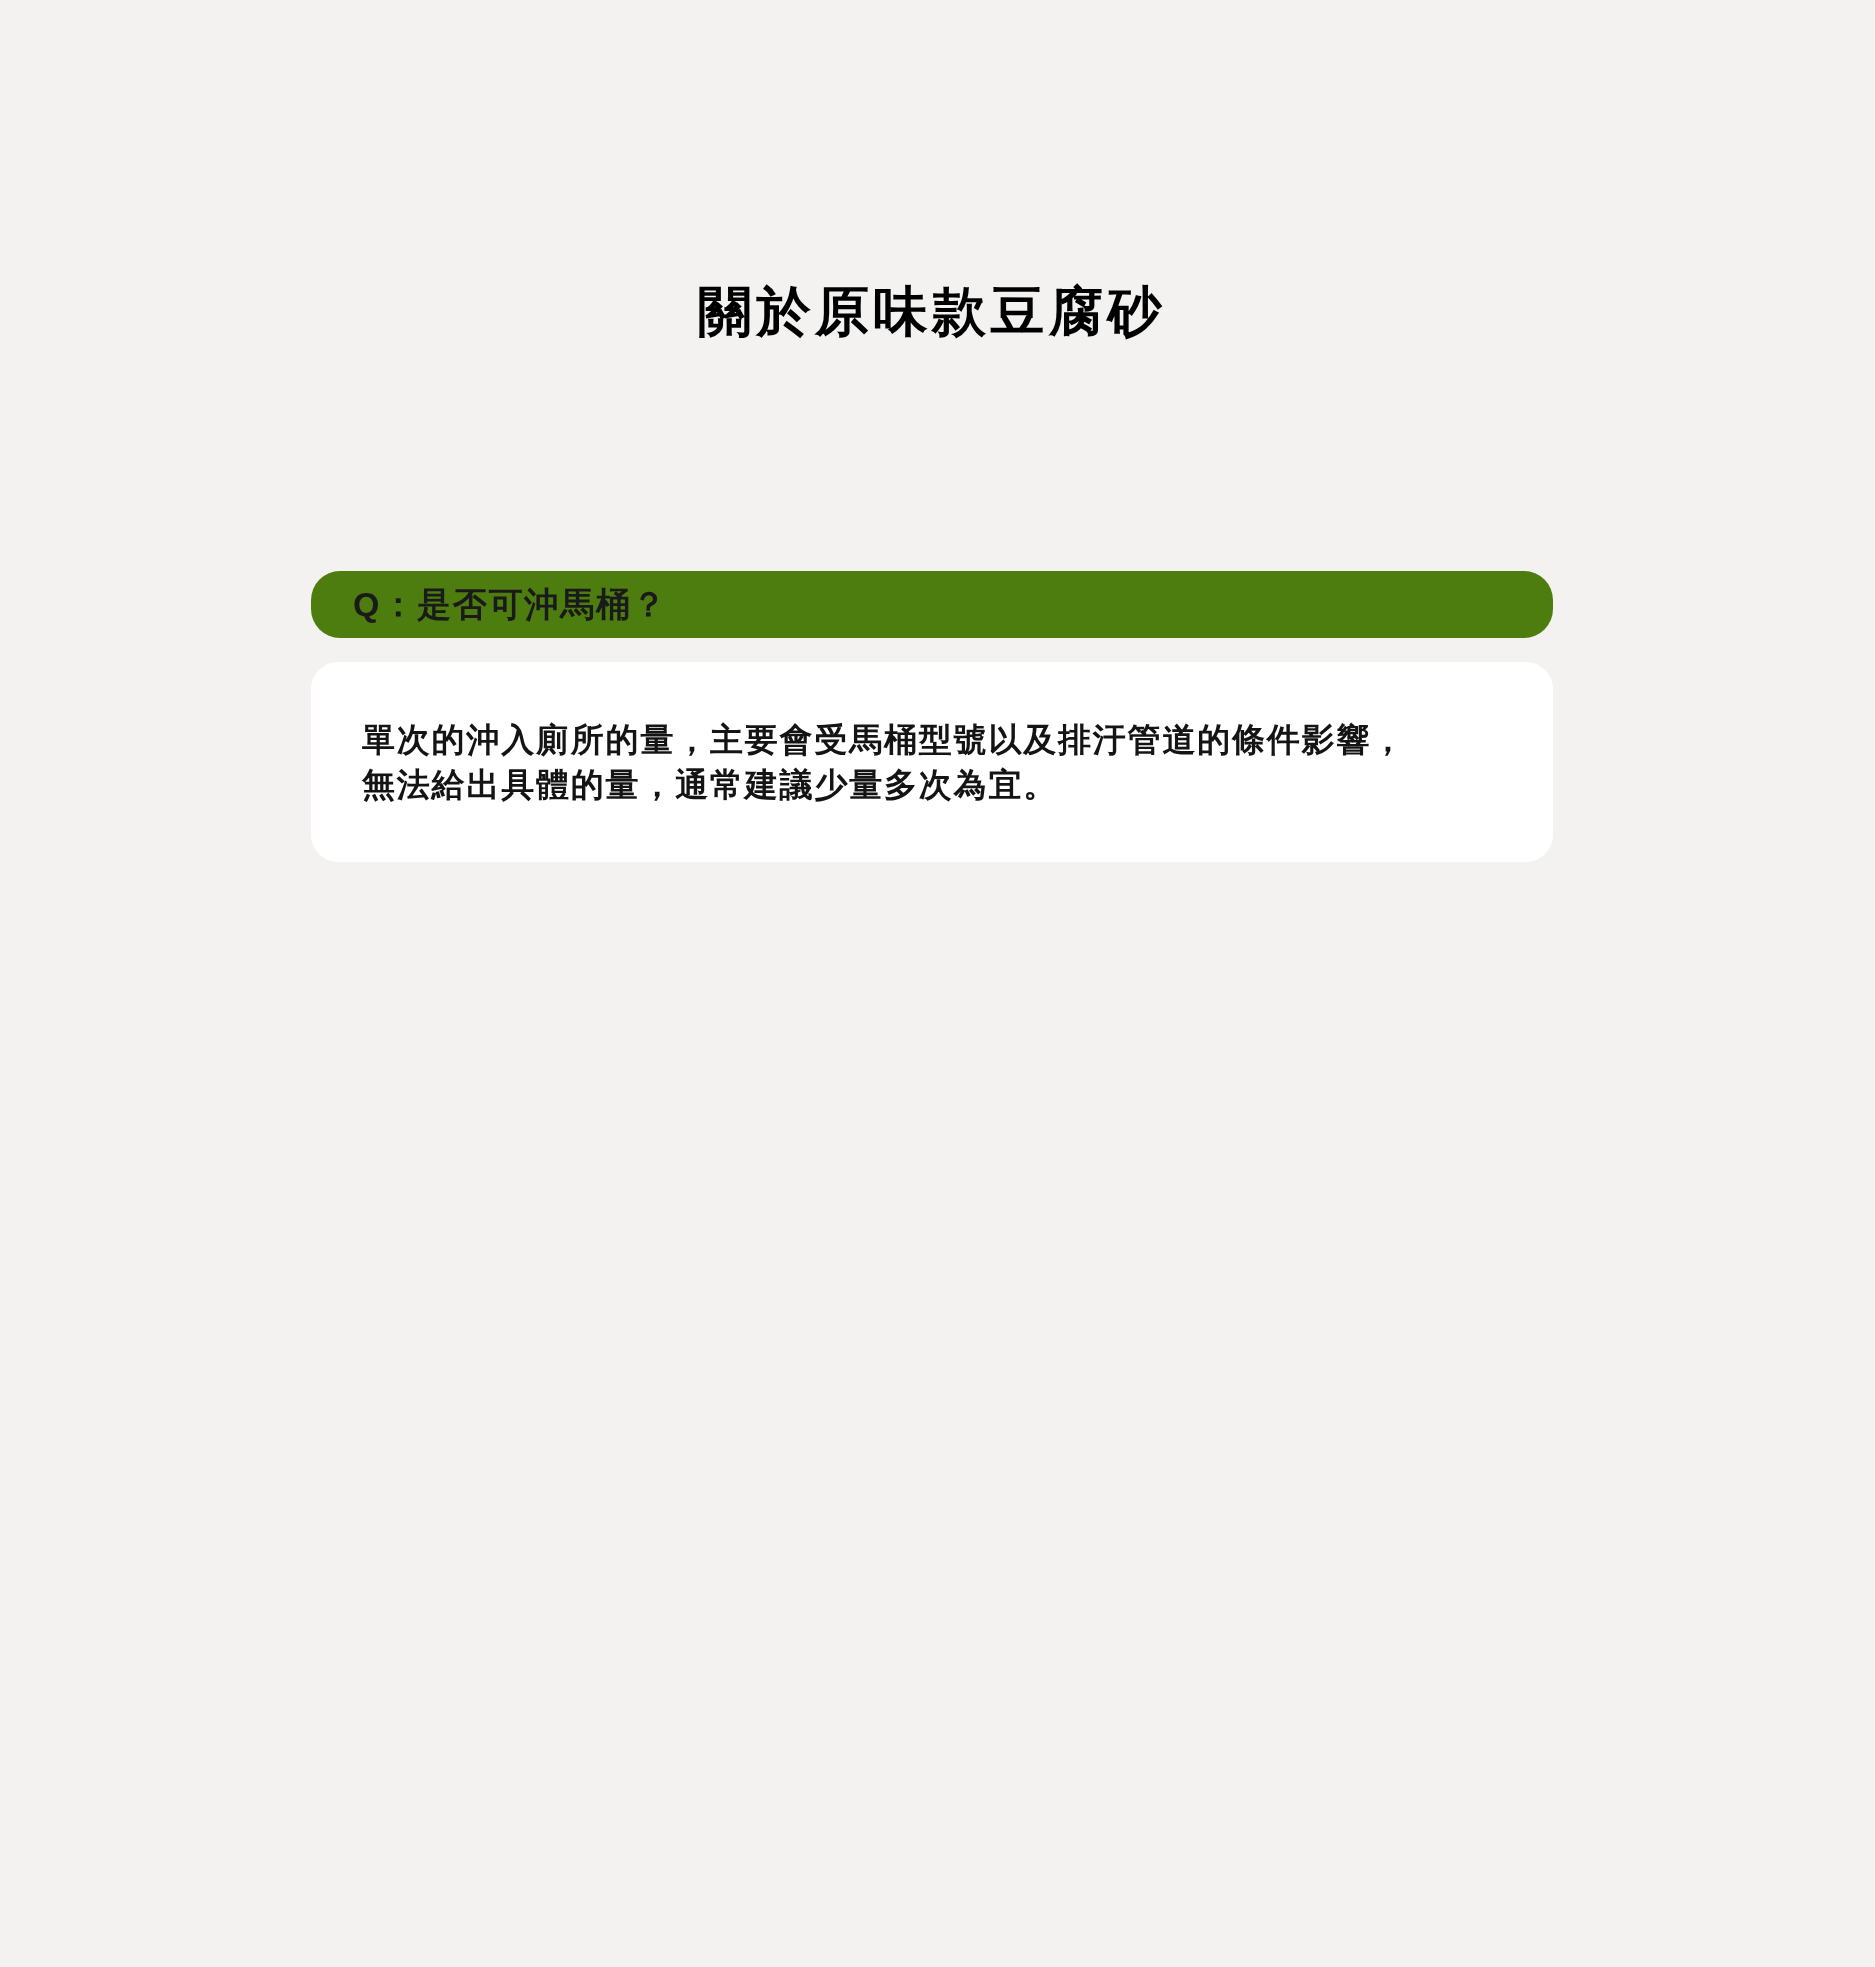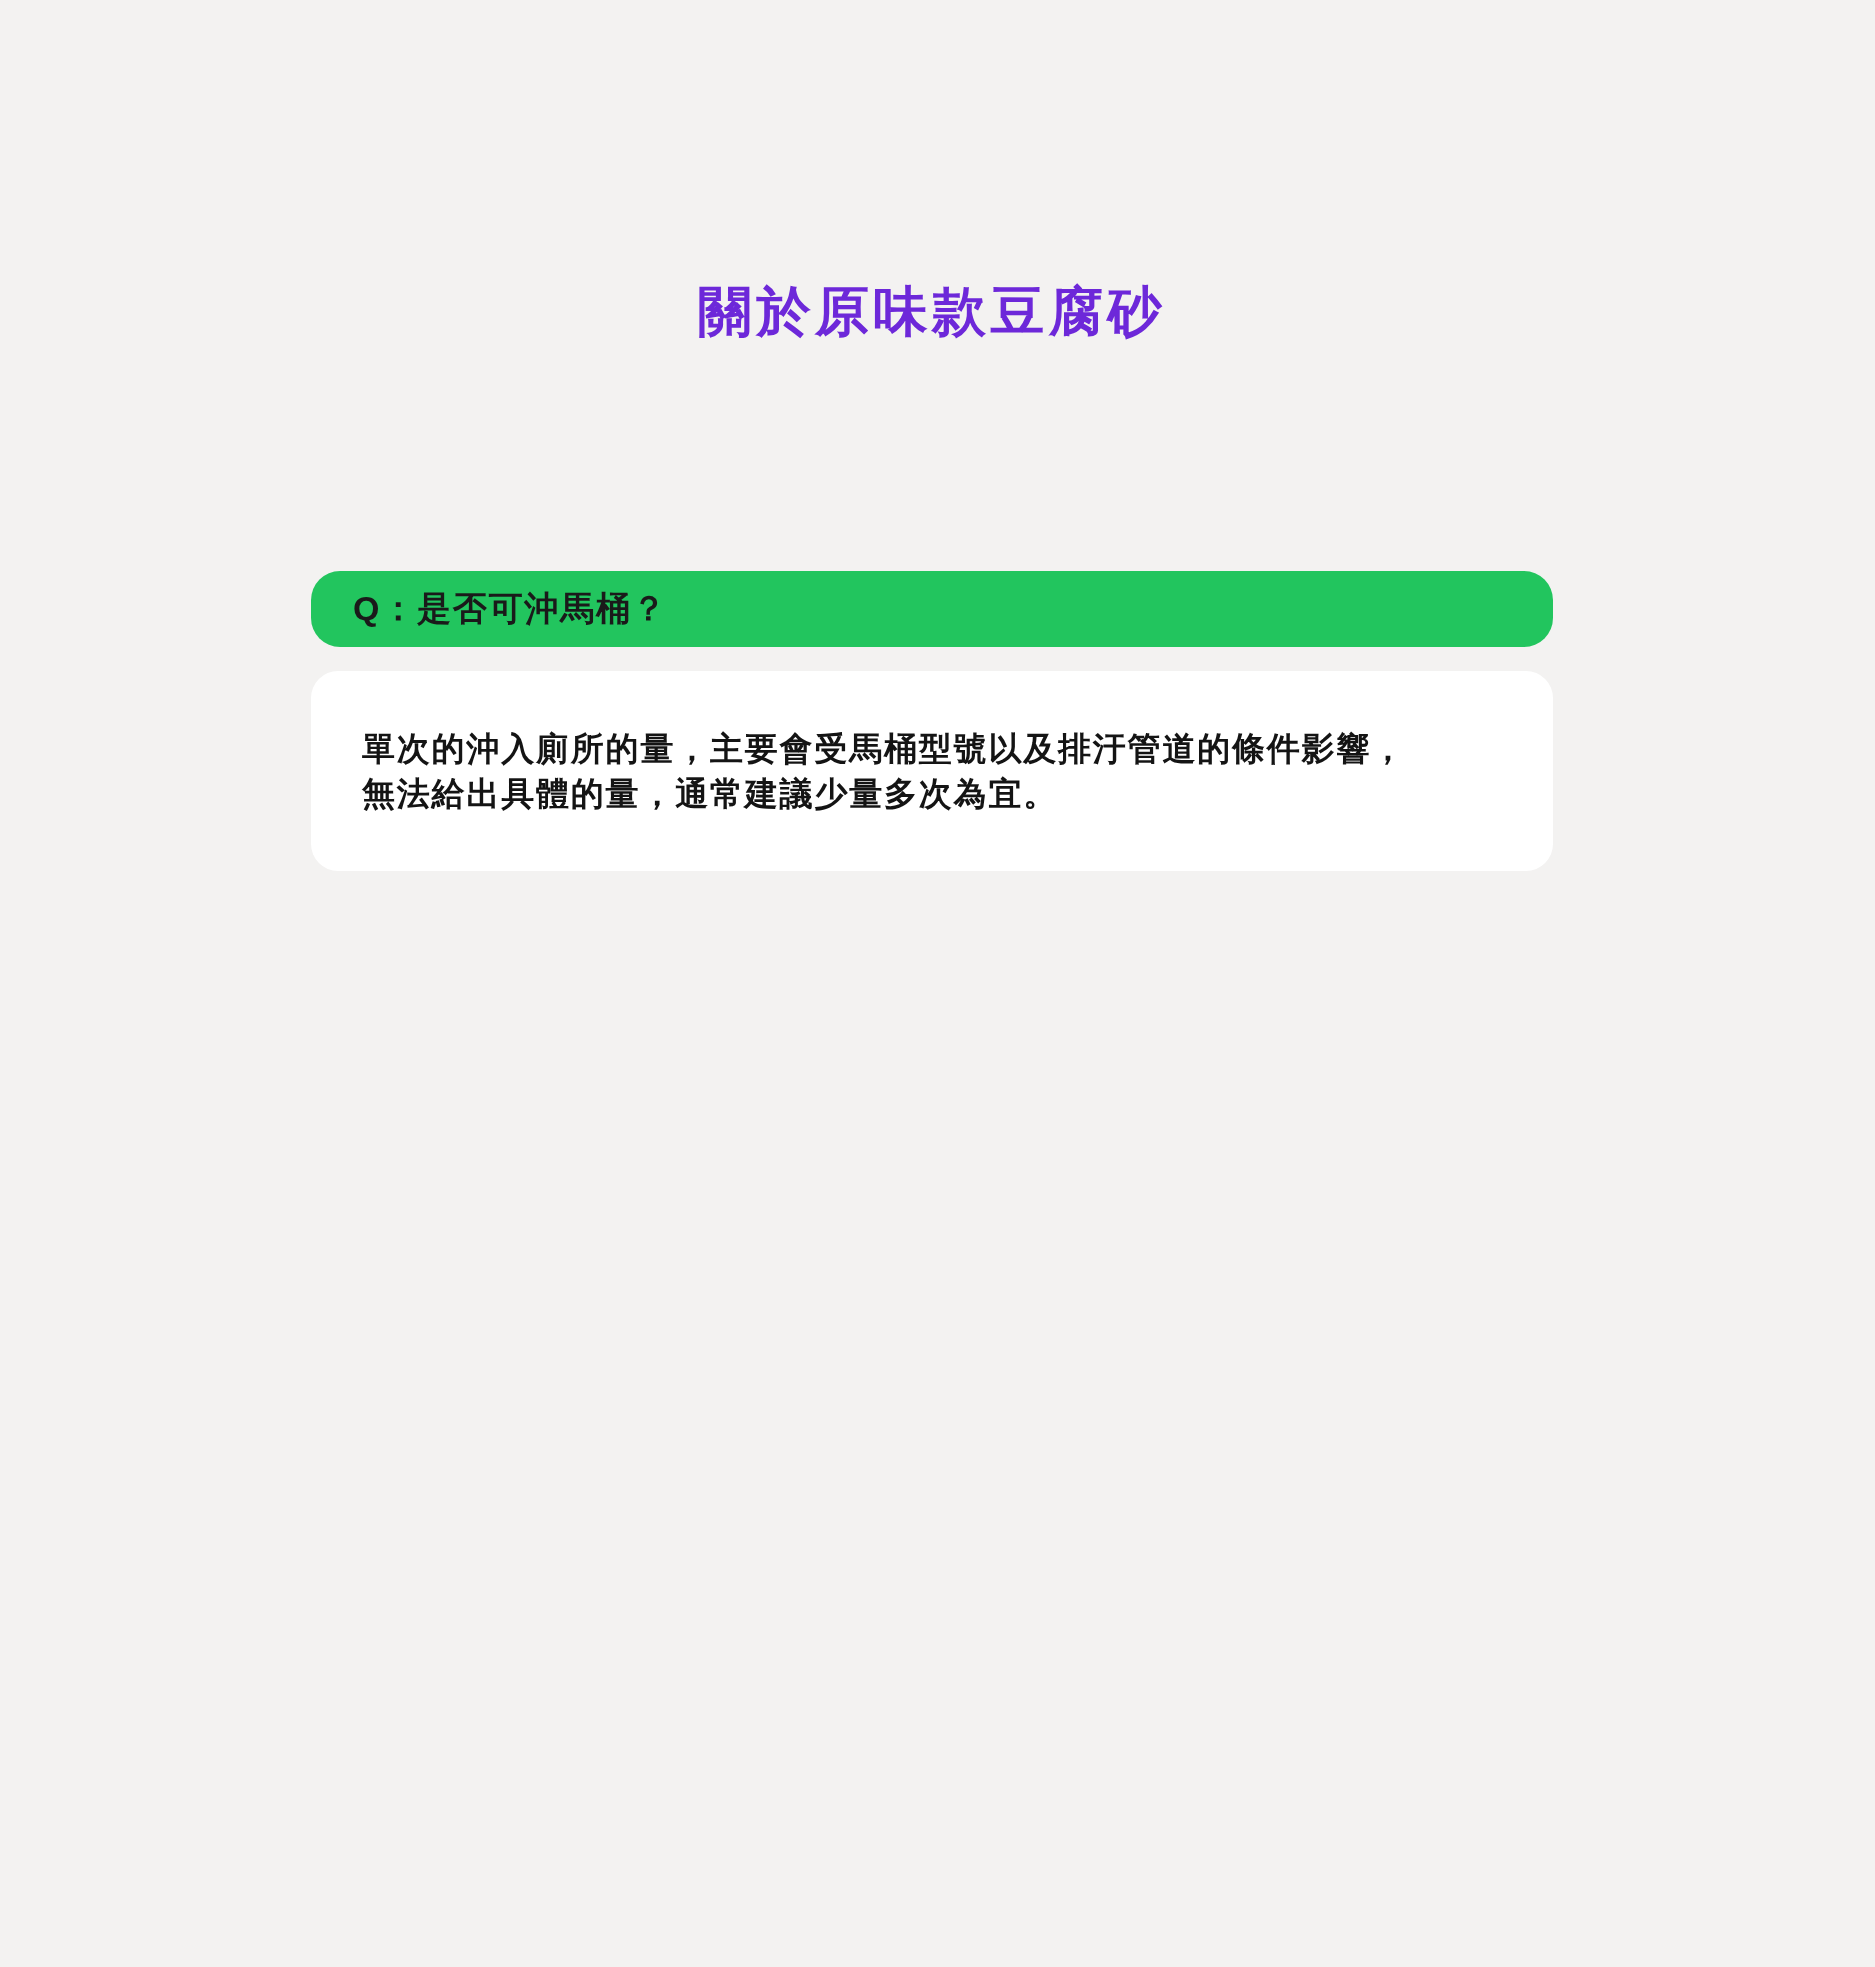--- a/index.html
+++ b/index.html
@@ -18,32 +18,32 @@
     margin-left: 311px;
   }
   .page-title {
     margin: 0;
     padding-top: 281px;
     font-size: 54px;
     line-height: 61px;
     font-weight: 900;
     letter-spacing: 4.5px;
     text-align: center;
-    color: #6d28d9;
+    color: #000000;
   }
   .faq-section:first-of-type .q-bar {
     margin-top: 229px;
   }
   .faq-section + .faq-section .q-bar {
     margin-top: 79px;
   }
   .q-bar {
     box-sizing: border-box;
-    height: 76px;
-    background: #22c55e;
+    height: 67px;
+    background: #4d7c0f;
     border-radius: 29px;
     display: flex;
     align-items: center;
     padding-left: 42px;
     padding-right: 36px;
   }
   .q-text {
     font-size: 34px;
     font-weight: 700;
     letter-spacing: 1.8px;

